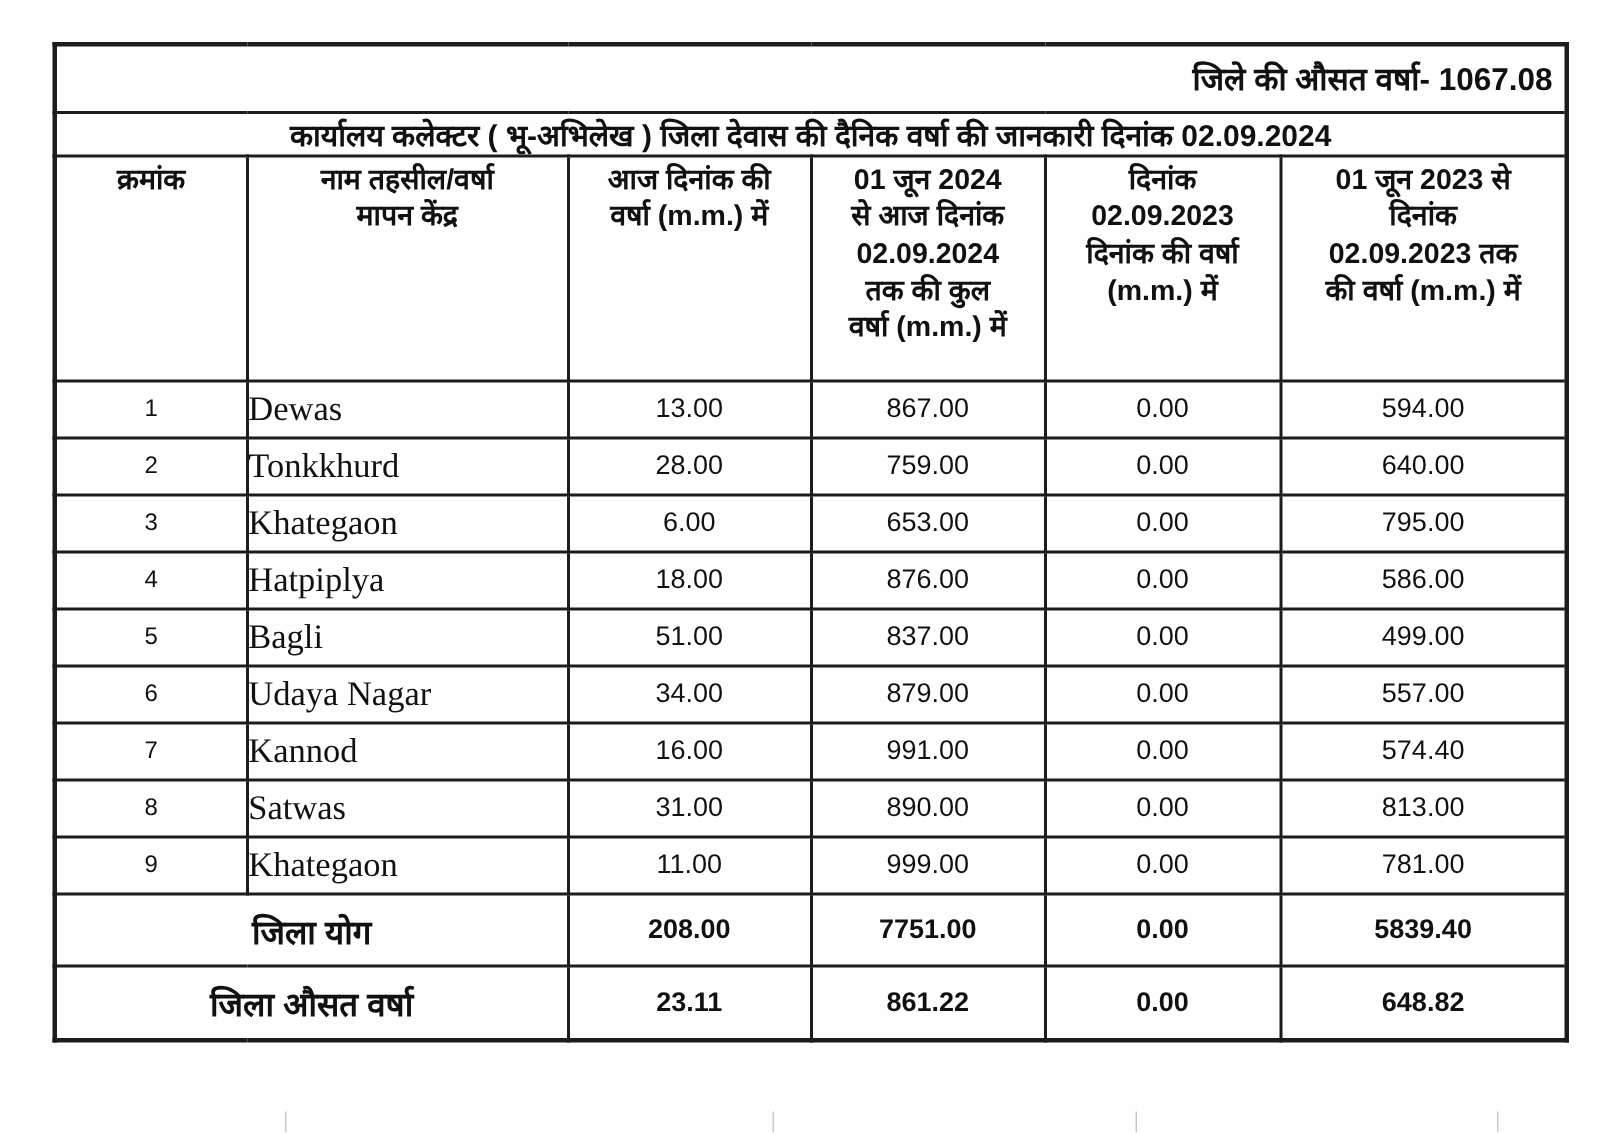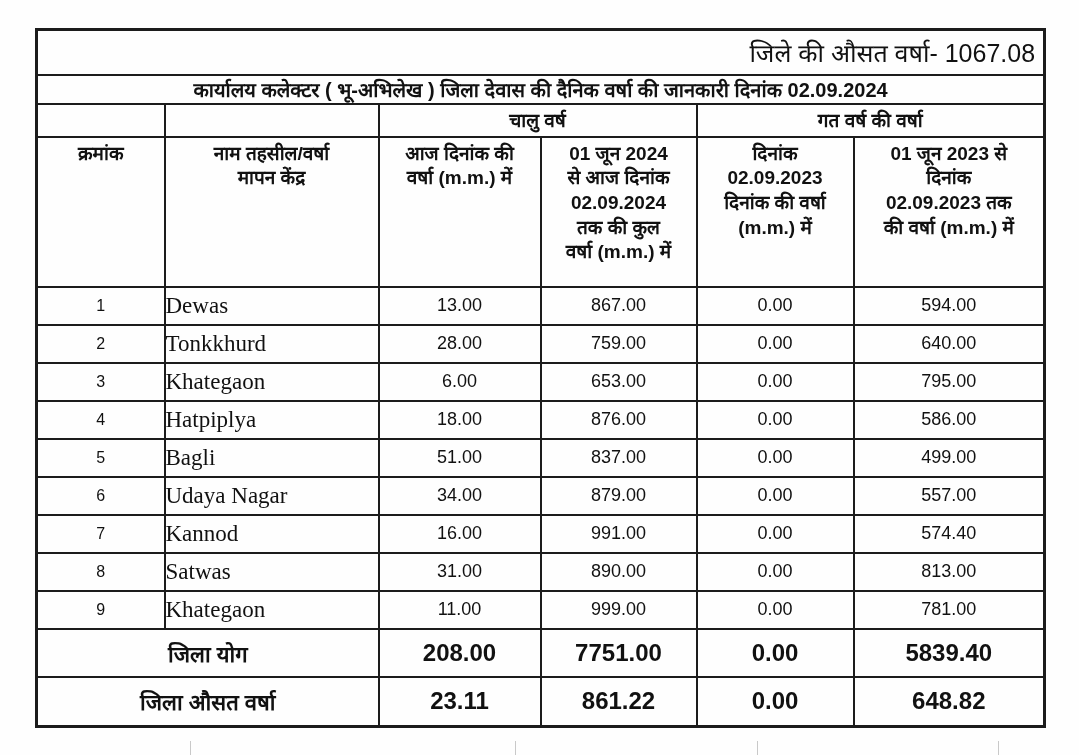--- a/index.html
+++ b/index.html
@@ -24,22 +24,22 @@
   }
   table.report td {
     border: 2px solid #1c1c1c;
     padding: 0;
     overflow: hidden;
   }
   tr.r-note td {
     height: 45px;
     text-align: right;
     vertical-align: middle;
-    font-weight: normal;
-    font-size: 25px;
+    font-weight: bold;
+    font-size: 21px;
     padding-right: 8px;
   }
   tr.r-title td {
     height: 25px;
     text-align: center;
     vertical-align: middle;
     font-weight: bold;
     font-size: 20px;
   }
   tr.r-group td {
@@ -64,21 +64,21 @@
   td.c-name { font-family: "Liberation Serif", serif; font-size: 23px; padding-left: 6px; }
   td.c-val  { text-align: center; font-size: 18px; }
   tr.r-total td, tr.r-avg td {
     vertical-align: middle;
     font-weight: bold;
     text-align: center;
   }
   tr.r-total td { height: 48px; }
   tr.r-avg td   { height: 50px; margin-left: 32px; }
   td.c-sumlabel { font-size: 22px; }
-  tr.r-total td.c-val, tr.r-avg td.c-val { font-size: 24px; font-weight: bold; }
+  tr.r-total td.c-val, tr.r-avg td.c-val { font-size: 18px; font-weight: bold; }
   .stub {
     position: absolute;
     top: 741px;
     width: 1px;
     height: 14px;
     background: #c9c9c9;
   }
 </style>
 </head>
 <body>
@@ -97,26 +97,20 @@
 
     <tbody>
         <tr class="r-note">
       <td colspan="6">जिले की औसत वर्षा- 1067.08</td>
     </tr>
 
     <tr class="r-title">
       <td colspan="6">कार्यालय कलेक्टर ( भू-अभिलेख ) जिला देवास की दैनिक वर्षा की जानकारी दिनांक 02.09.2024</td>
     </tr>
 
-    <tr class="r-group">
-      <td></td>
-      <td></td>
-      <td colspan="2">चालु वर्ष</td>
-      <td colspan="2">गत वर्ष की वर्षा</td>
-    </tr>
 
     <tr class="r-head">
       <td>क्रमांक</td>
       <td>नाम तहसील/वर्षा
 मापन केंद्र</td>
       <td>आज दिनांक की
 वर्षा (m.m.) में</td>
       <td>01 जून 2024
 से आज दिनांक
 02.09.2024

